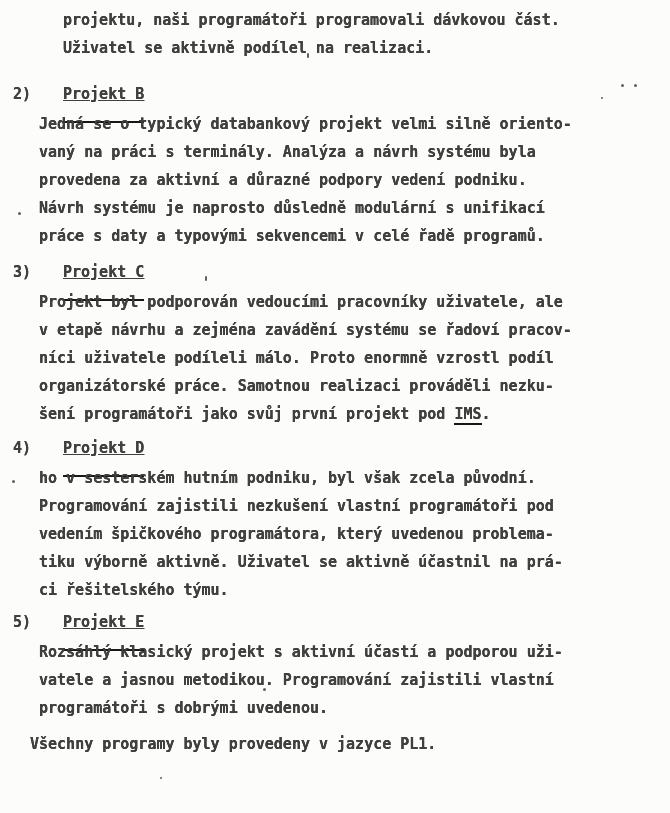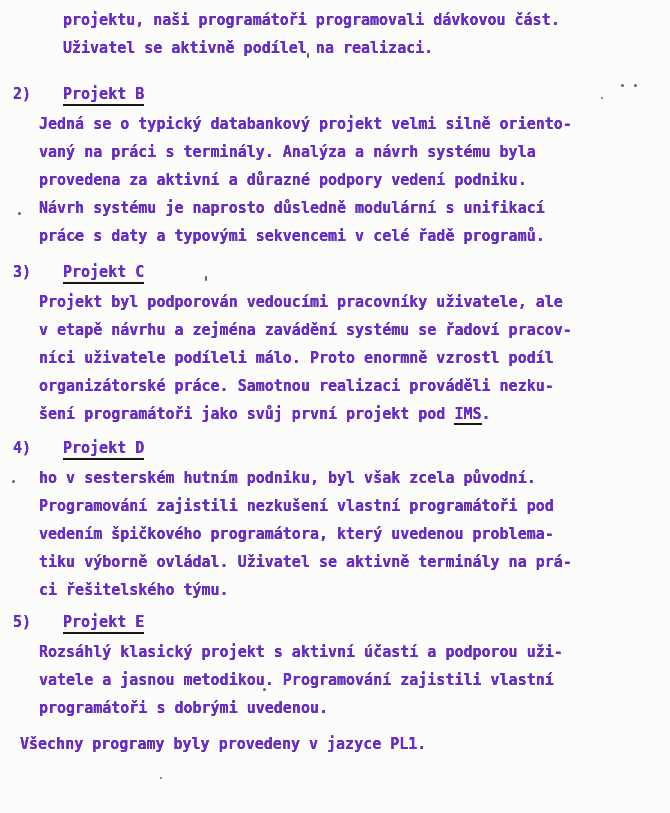--- a/index.html
+++ b/index.html
@@ -2,21 +2,21 @@
 <html><head>
 <meta charset="utf-8">
 <style>
   html, body { margin: 0; padding: 0; background: #e8e8e6; }
   .page {
     position: relative;
     width: 670px;
     height: 813px;
     margin: 0 auto;
     background: #fcfcfa;
-    color: #6d28d9;
+    color: #404040;
     font-family: "DejaVu Sans Mono", "Liberation Mono", monospace;
     font-weight: 700;
     font-size: 15px;
     line-height: 28px;
     overflow: hidden;
     text-shadow: 0 0 0.5px rgba(20,20,20,0.9);
   }
   .content { padding-top: 6px; }
   .intro { margin-left: 63px; }
   .line { white-space: pre; }
@@ -26,24 +26,25 @@
   .section-e { margin-top: 4px; }
   .heading-row { display: flex; }
   .num {
     width: 63px;
     padding-left: 13px;
     box-sizing: border-box;
     flex: 0 0 auto;
   }
   .underlined {
     border-bottom: 2px solid #171717;
-    padding-bottom: 1px;
+    padding-bottom: 18px;
+    text-decoration: underline;
   }
   .para { margin-left: 39px; margin-top: 2px; }
-  .closing { margin-left: 20px; margin-top: 8px; }
+  .closing { margin-left: 30px; margin-top: 8px; }
   .u-word { border-bottom: 2px solid #171717; }
   .speck {
     position: absolute;
     background: #2c2c2c;
     border-radius: 50%;
     opacity: 0.75;
   }
 </style>
 </head>
 <body>
@@ -86,21 +87,21 @@
 
     <div class="section section-d">
       <div class="heading-row">
         <div class="num">4)</div>
         <div class="title"><span class="underlined">Projekt D</span></div>
       </div>
       <div class="para">
         <div class="line">ho v sesterském hutním podniku, byl však zcela původní.</div>
         <div class="line">Programování zajistili nezkušení vlastní programátoři pod</div>
         <div class="line">vedením špičkového programátora, který uvedenou problema-</div>
-        <div class="line">tiku výborně ovládal. Uživatel se aktivně terminály na prá-</div>
+        <div class="line">tiku výborně aktivně. Uživatel se aktivně účastnil na prá-</div>
         <div class="line">ci řešitelského týmu.</div>
       </div>
     </div>
 
     <div class="section section-e">
       <div class="heading-row">
         <div class="num">5)</div>
         <div class="title"><span class="underlined">Projekt E</span></div>
       </div>
       <div class="para">

